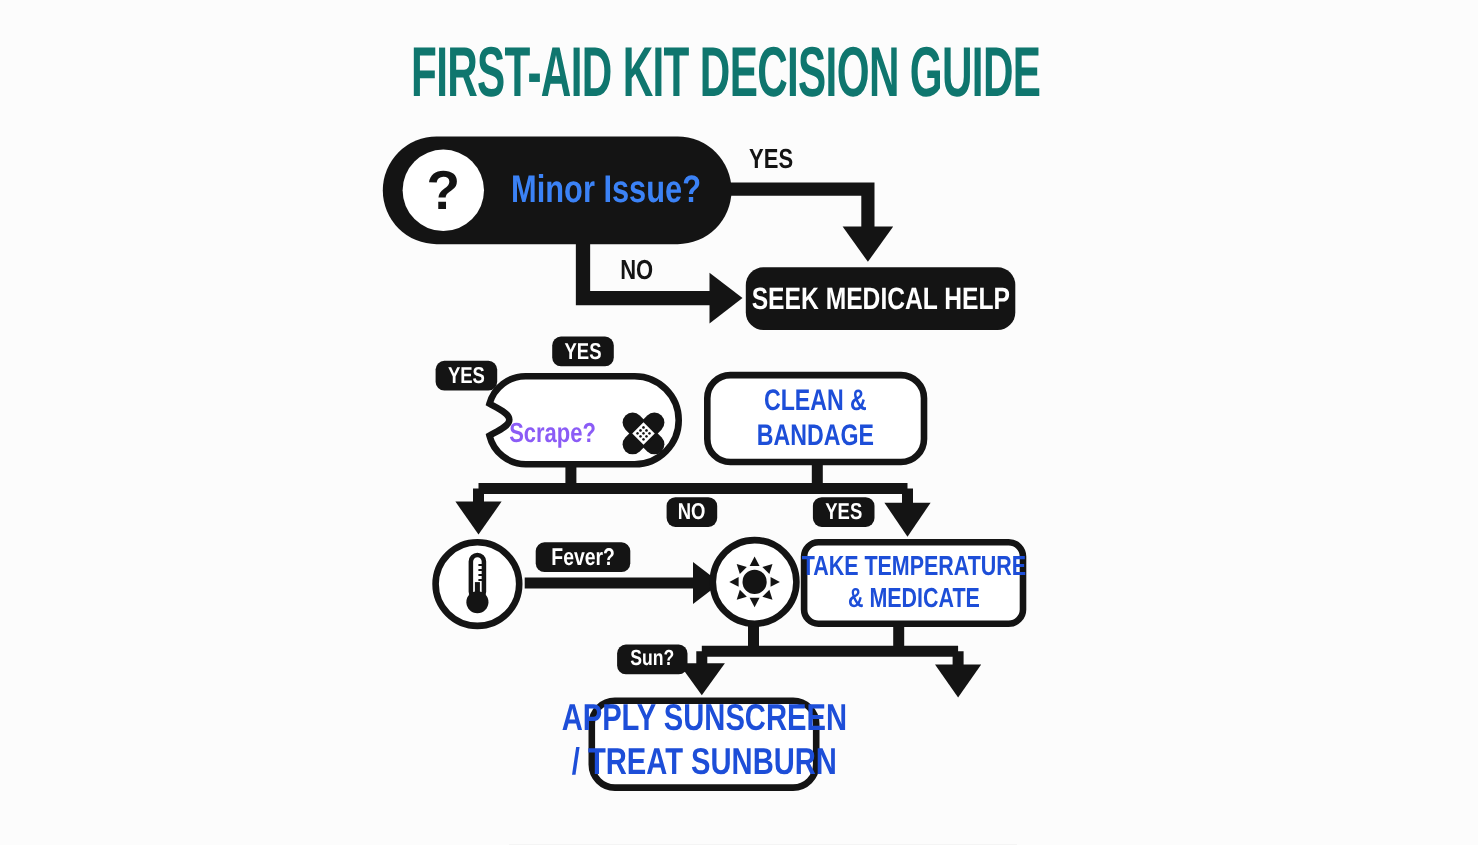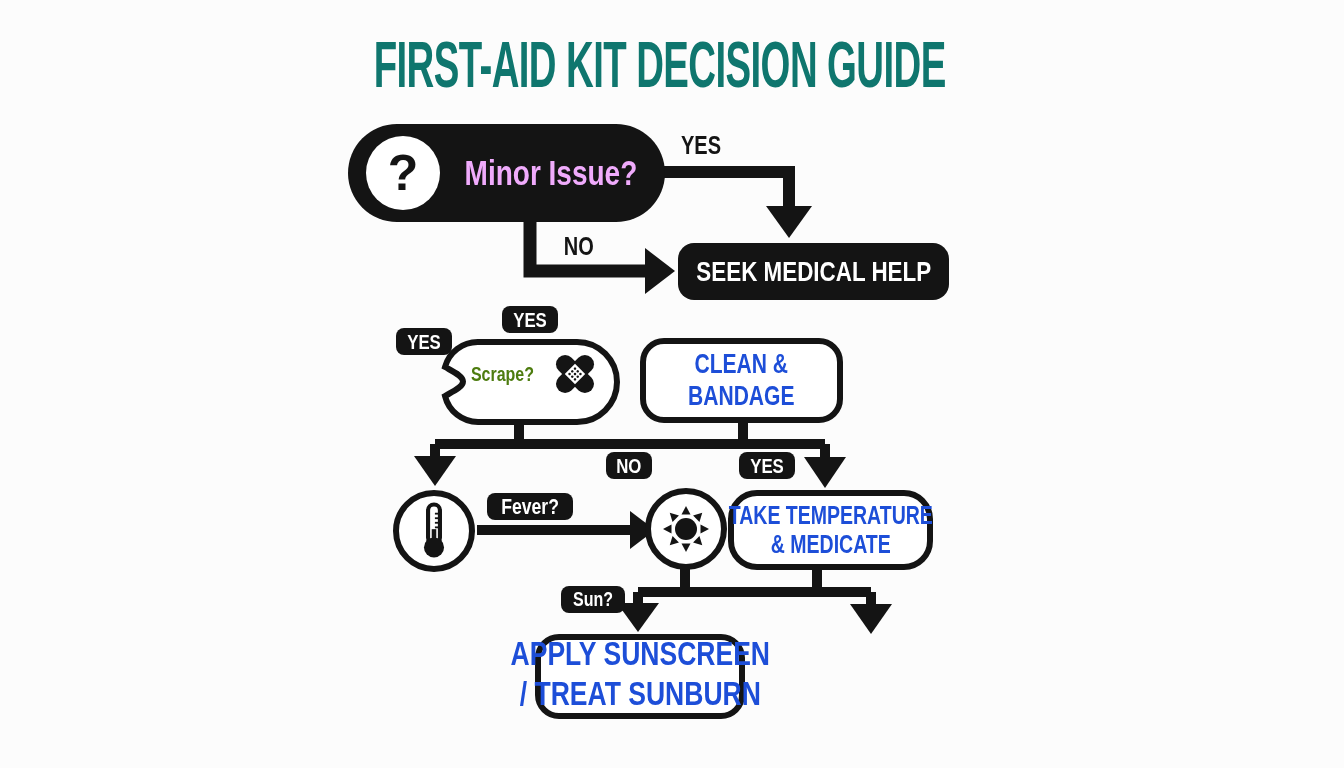--- a/index.html
+++ b/index.html
@@ -14,32 +14,32 @@
   .abs{position:absolute;z-index:2;display:flex;align-items:center;justify-content:center;text-align:center;}
   .cond{display:inline-block;transform:scaleX(0.78);transform-origin:center;white-space:nowrap;line-height:1.18;}
   .cond2{display:inline-block;transform:scaleX(0.8);transform-origin:center;white-space:nowrap;}
   .title{left:300px;top:36px;width:720px;height:60px;font-size:64px;letter-spacing:-1px;color:#0f766e;}
   .title .cond{transform:scaleX(0.60);}
   .pill{left:348px;top:124px;width:317px;height:98px;background:#141414;border-radius:49px;}
   .qcircle{position:absolute;left:18px;top:12px;width:74px;height:74px;border-radius:50%;
     background:#fff;color:#141414;display:flex;align-items:center;justify-content:center;
     font-size:50px;z-index:3;}
   .pill-label{position:absolute;left:96px;top:0;width:214px;height:98px;display:flex;
-    align-items:center;justify-content:center;color:#f0abfc;font-size:35px;}
+    align-items:center;justify-content:center;color:#3b82f6;font-size:35px;}
   .blackbox{background:#141414;color:#fff;border-radius:16px;}
   .whitebox{background:#fff;border:6px solid #141414;border-radius:24px;color:#1d4ed8;}
-  .seek{left:678px;top:243px;width:271px;height:57px;font-size:28px;}
+  .seek{left:678px;top:243px;width:245px;height:57px;font-size:28px;}
   .clean{left:640px;top:338px;width:203px;height:85px;font-size:27px;}
-  .take{left:728px;top:490px;width:205px;height:80px;font-size:25px;border-radius:29px;}
+  .take{left:728px;top:490px;width:205px;height:80px;font-size:25px;border-radius:16px;}
   .apply{left:535px;top:634px;width:210px;height:85px;font-size:34px;align-items:flex-end;}
   .assess{left:772px;top:637px;width:198px;height:81px;font-size:26px;}
   .circlenode{background:#fff;border:6px solid #141414;border-radius:50%;}
   .therm{left:393px;top:490px;width:82px;height:82px;}
   .sunc{left:645px;top:488px;width:82px;height:82px;}
-  .scrape-overlay{left:452px;top:336px;width:160px;height:76px;z-index:2;gap:7px;font-size:20px;color:#4d7c0f;}
+  .scrape-overlay{left:452px;top:356px;width:160px;height:76px;z-index:2;gap:7px;font-size:25px;color:#8b5cf6;}
   .badge{position:absolute;z-index:3;background:#141414;color:#fff;border-radius:8px;
     padding:2px 7px;font-size:21px;display:flex;align-items:center;justify-content:center;height:27px;}
   .flabel{position:absolute;z-index:3;color:#141414;font-size:25px;}
   .multiline span{display:block;}
 </style>
 </head>
 <body>
 
 <div class="stage">
 

